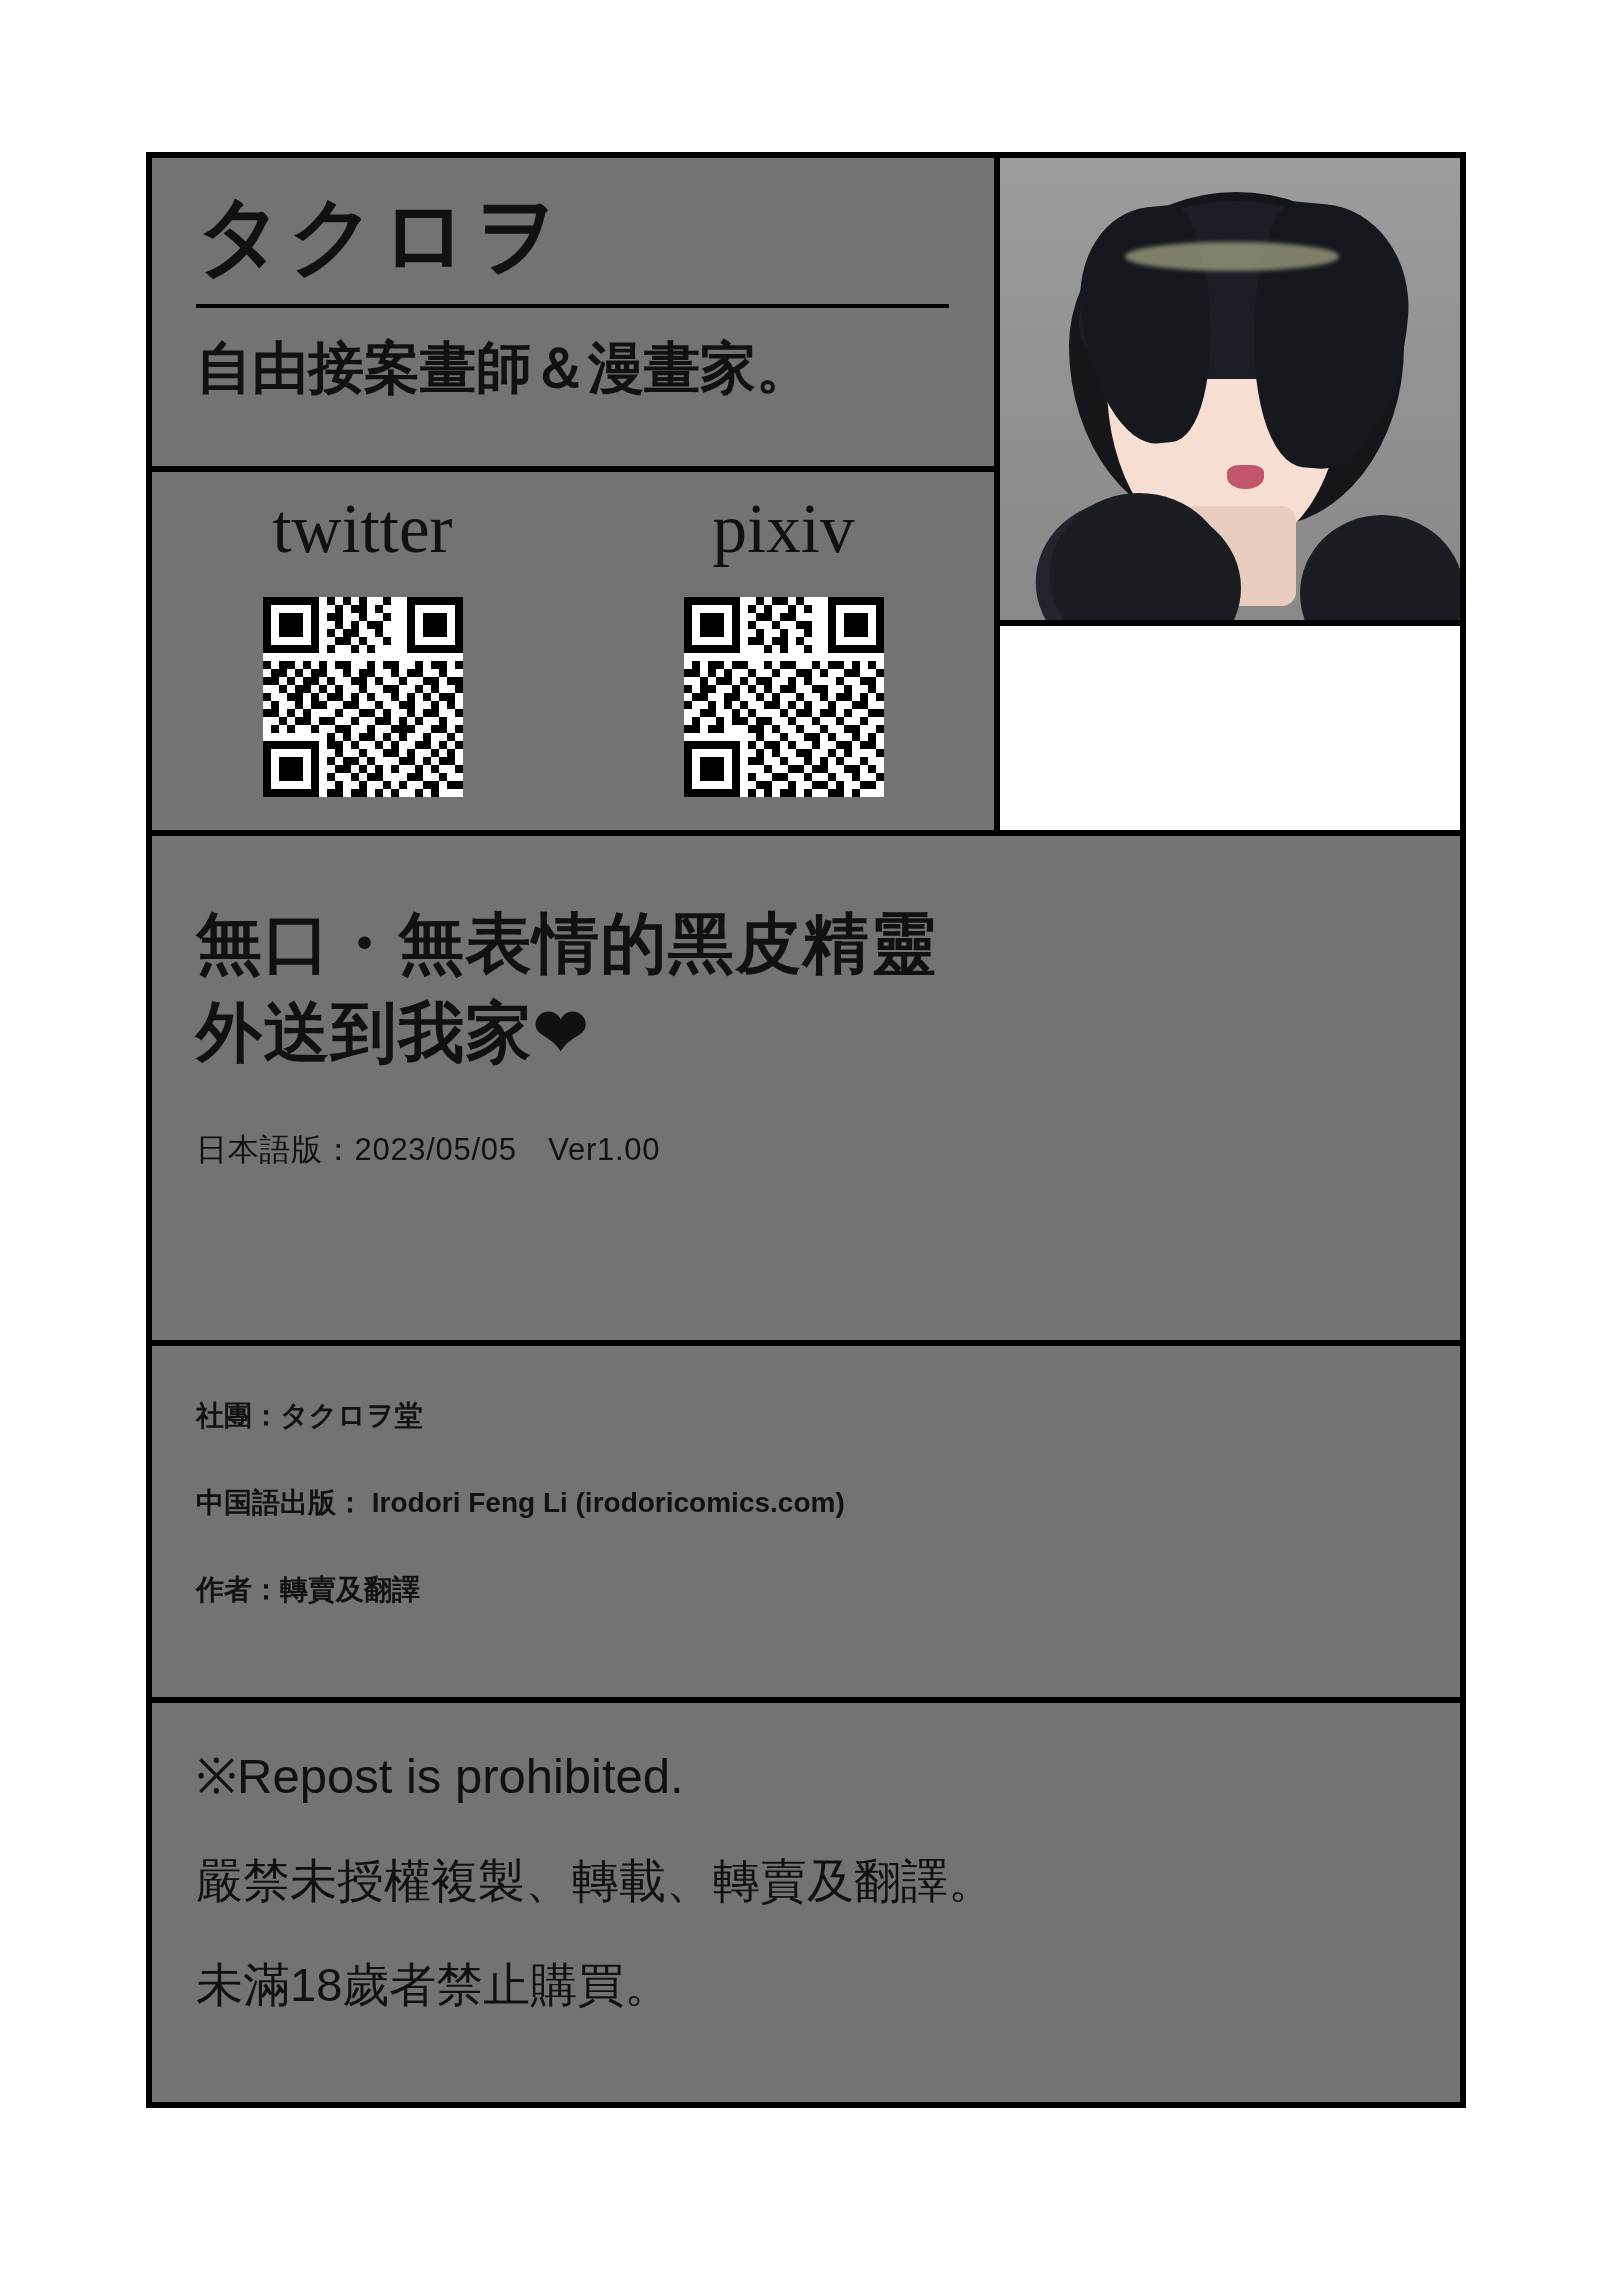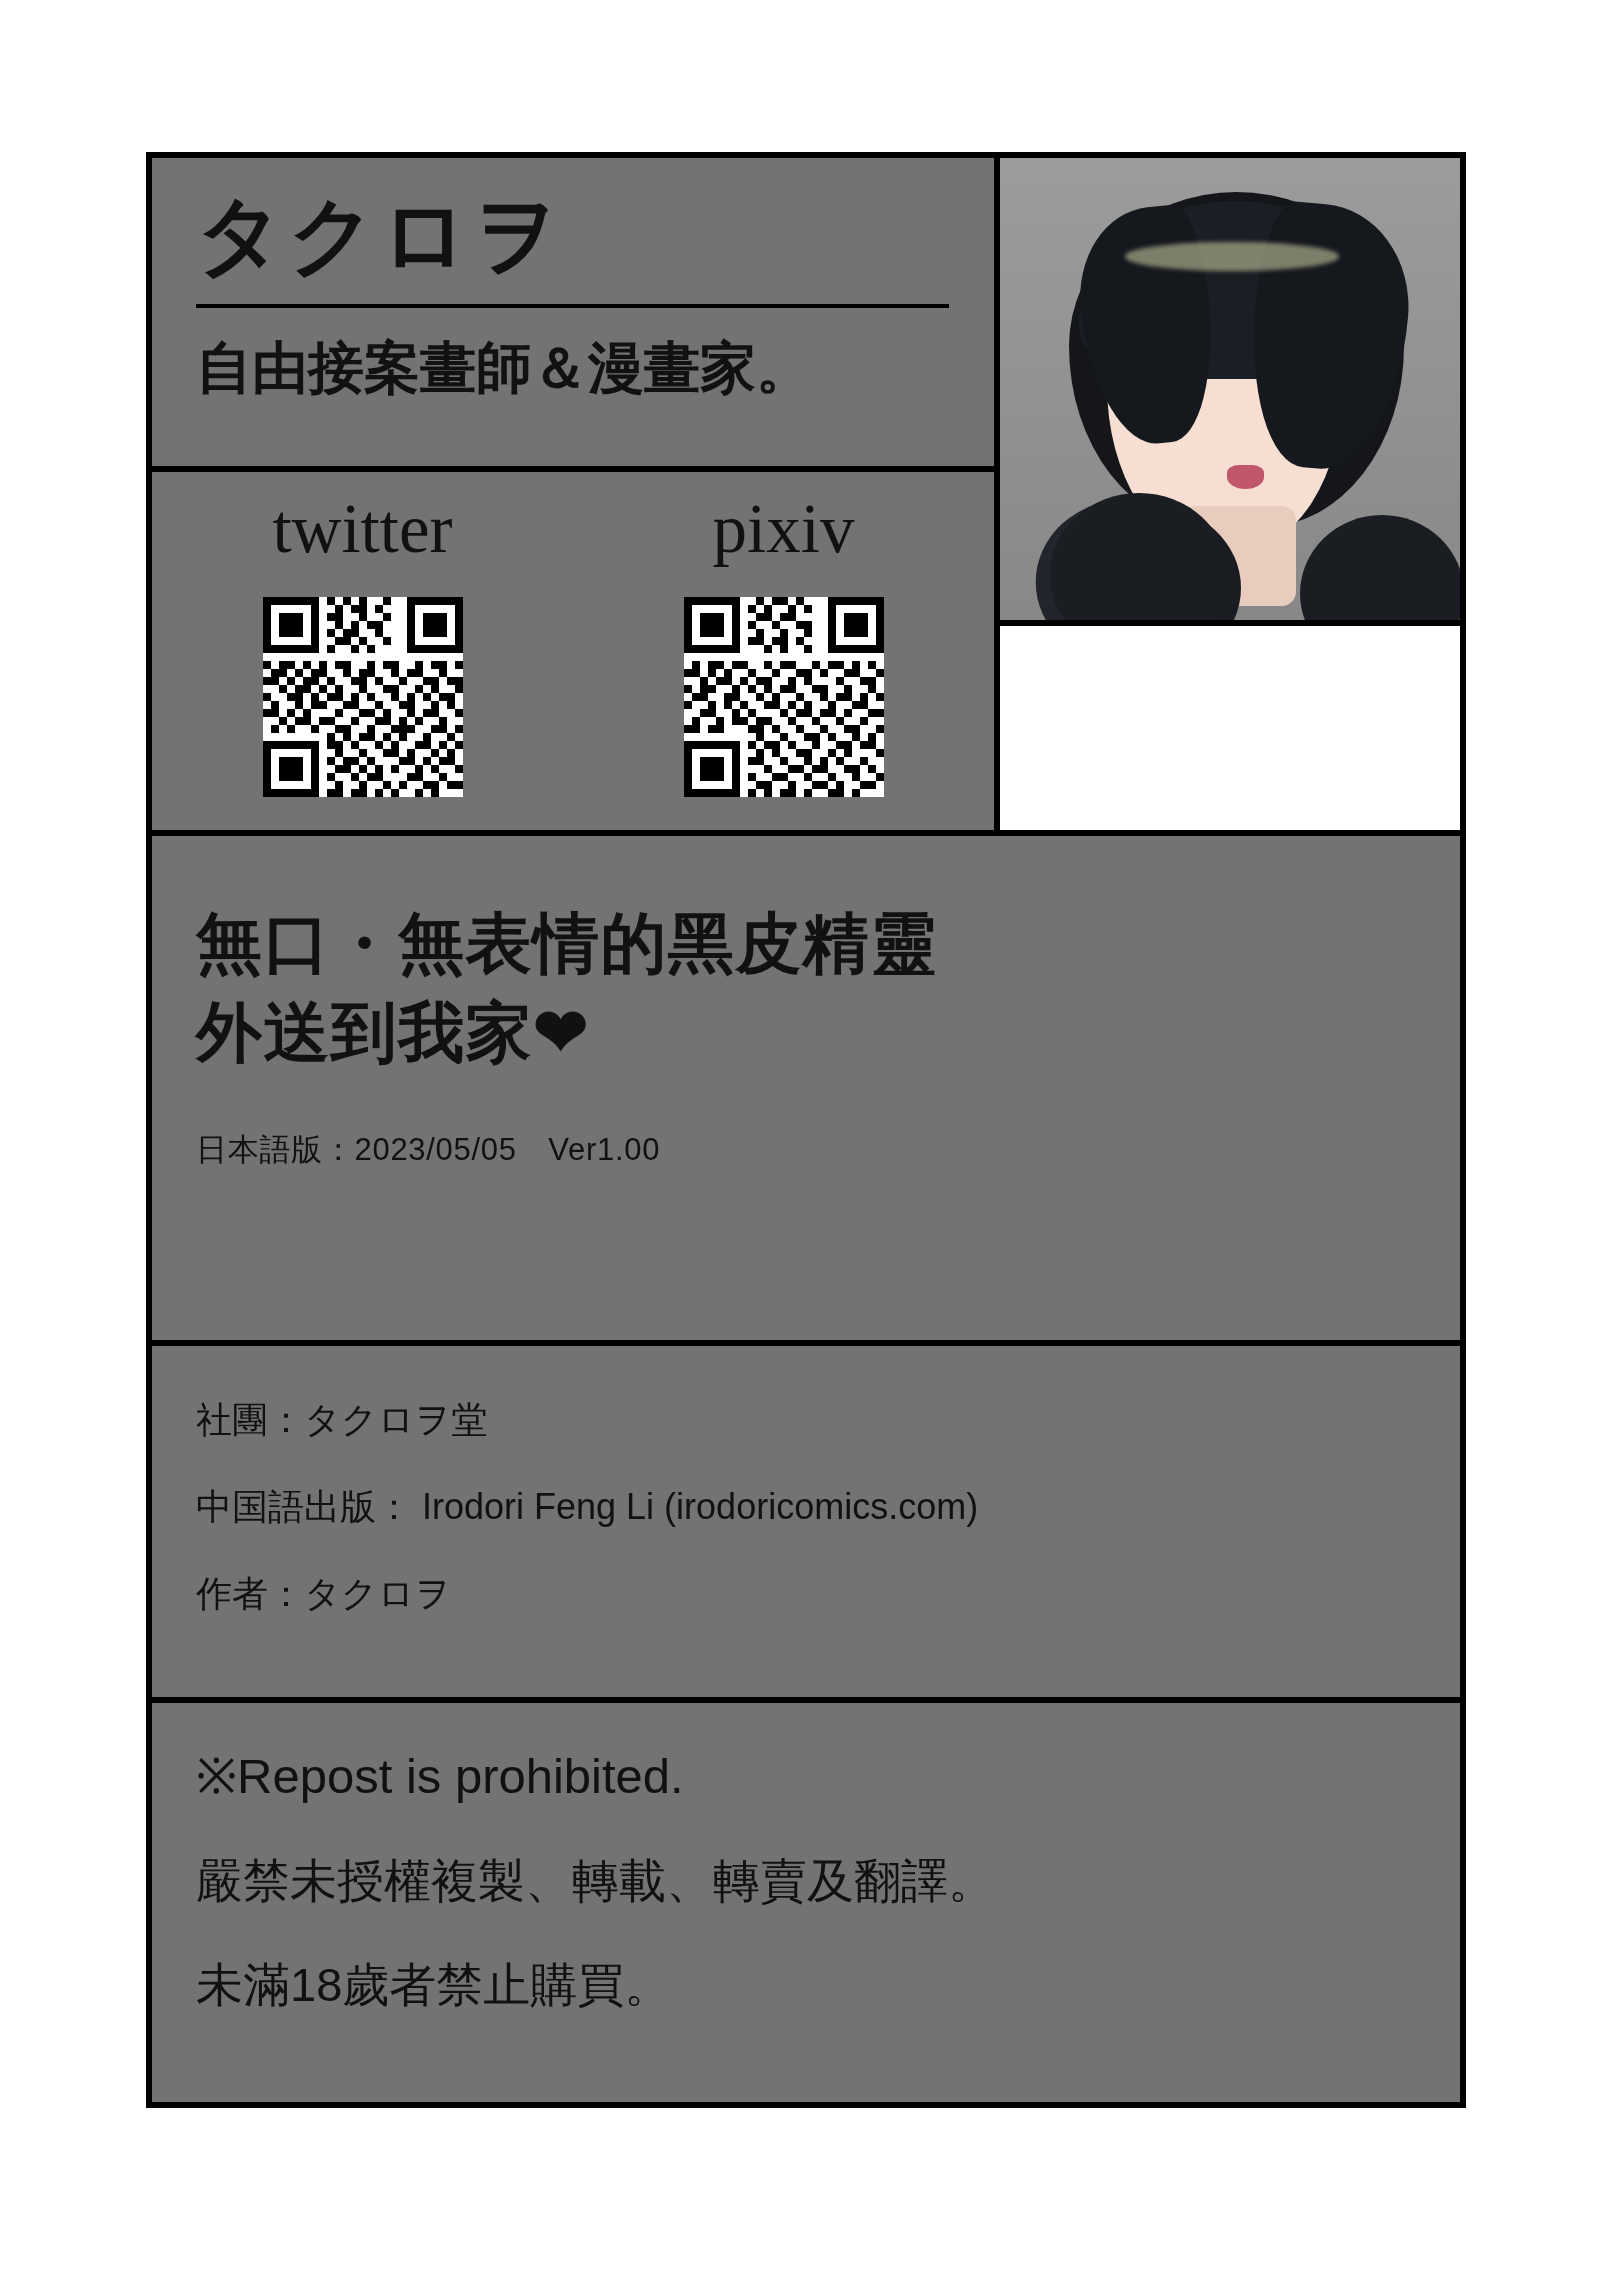--- a/index.html
+++ b/index.html
@@ -203,22 +203,22 @@
     top: 1188px;
     width: 100%;
     height: 357px;
     box-sizing: border-box;
     border-bottom: 6.4px solid #000000;
   }
 
   .credit-line {
     position: absolute;
     left: 44px;
-    font-size: 36px;
-    font-weight: 400;
+    font-size: 28px;
+    font-weight: 700;
     line-height: 1;
     white-space: nowrap;
   }
   .credit-line.l1 { top: 56px; }
   .credit-line.l2 { top: 143px; }
   .credit-line.l3 { top: 230px; }
 
   
   .notice-block {
     position: absolute;
@@ -729,21 +729,21 @@
       <div class="work-title">
         <div>無口・無表情的黑皮精靈</div>
         <div>外送到我家❤</div>
       </div>
       <div class="version-line">日本語版：2023/05/05　Ver1.00</div>
     </div>
 
     <div class="credits-block">
       <div class="credit-line l1">社團：タクロヲ堂</div>
       <div class="credit-line l2">中国語出版： Irodori Feng Li (irodoricomics.com)</div>
-      <div class="credit-line l3">作者：タクロヲ</div>
+      <div class="credit-line l3">作者：轉賣及翻譯</div>
     </div>
 
     <div class="notice-block">
       <div class="notice-line n1">※Repost is prohibited.</div>
       <div class="notice-line n2">嚴禁未授權複製、轉載、轉賣及翻譯。</div>
       <div class="notice-line n3">未滿18歲者禁止購買。</div>
     </div>
 
   </div>
 </div>

